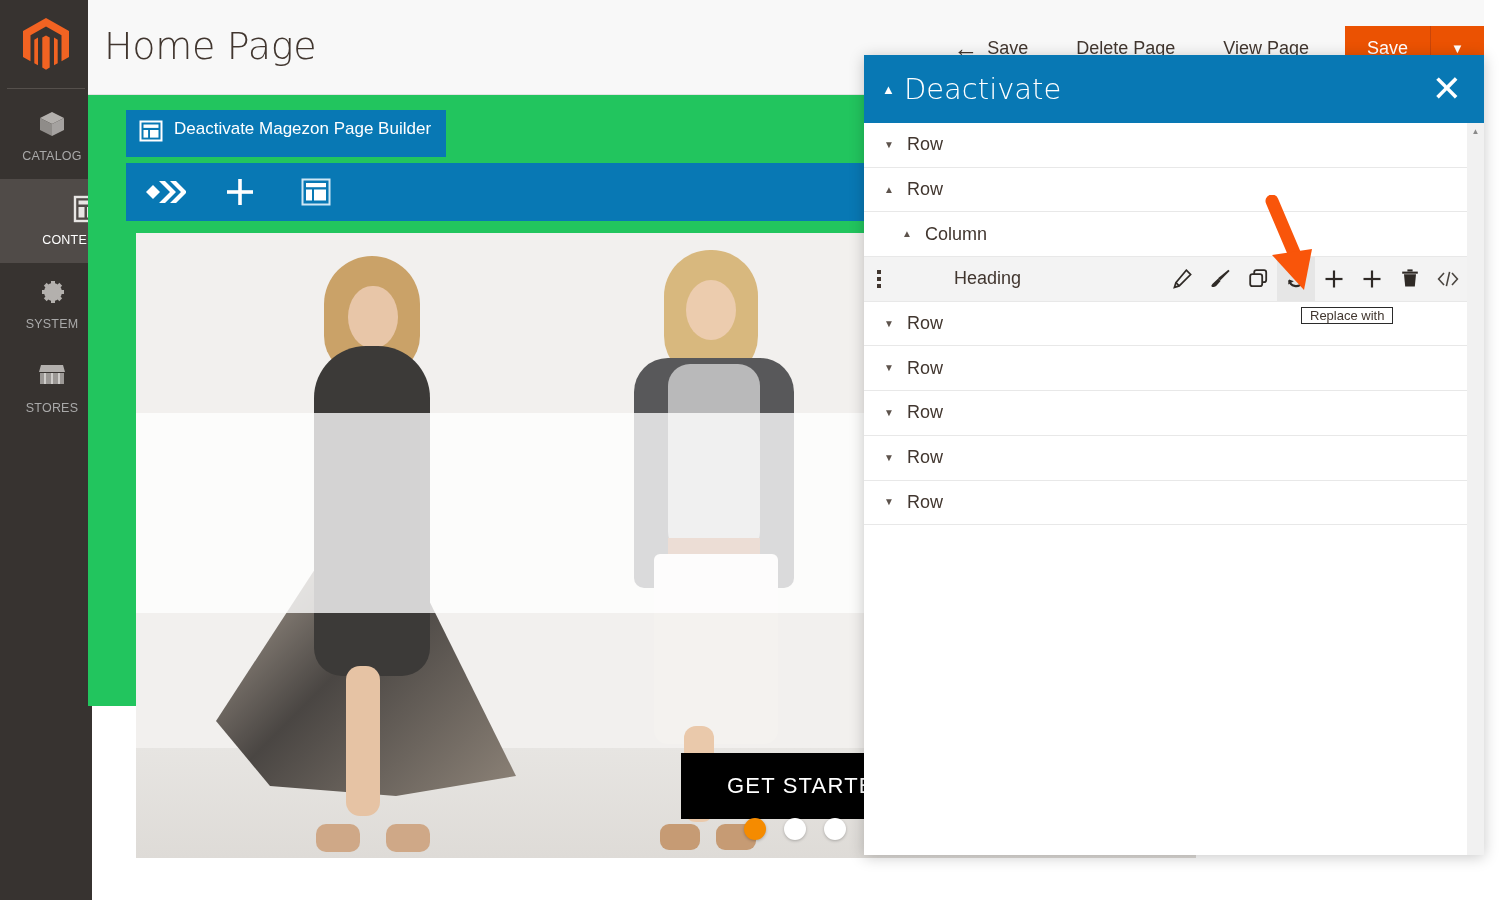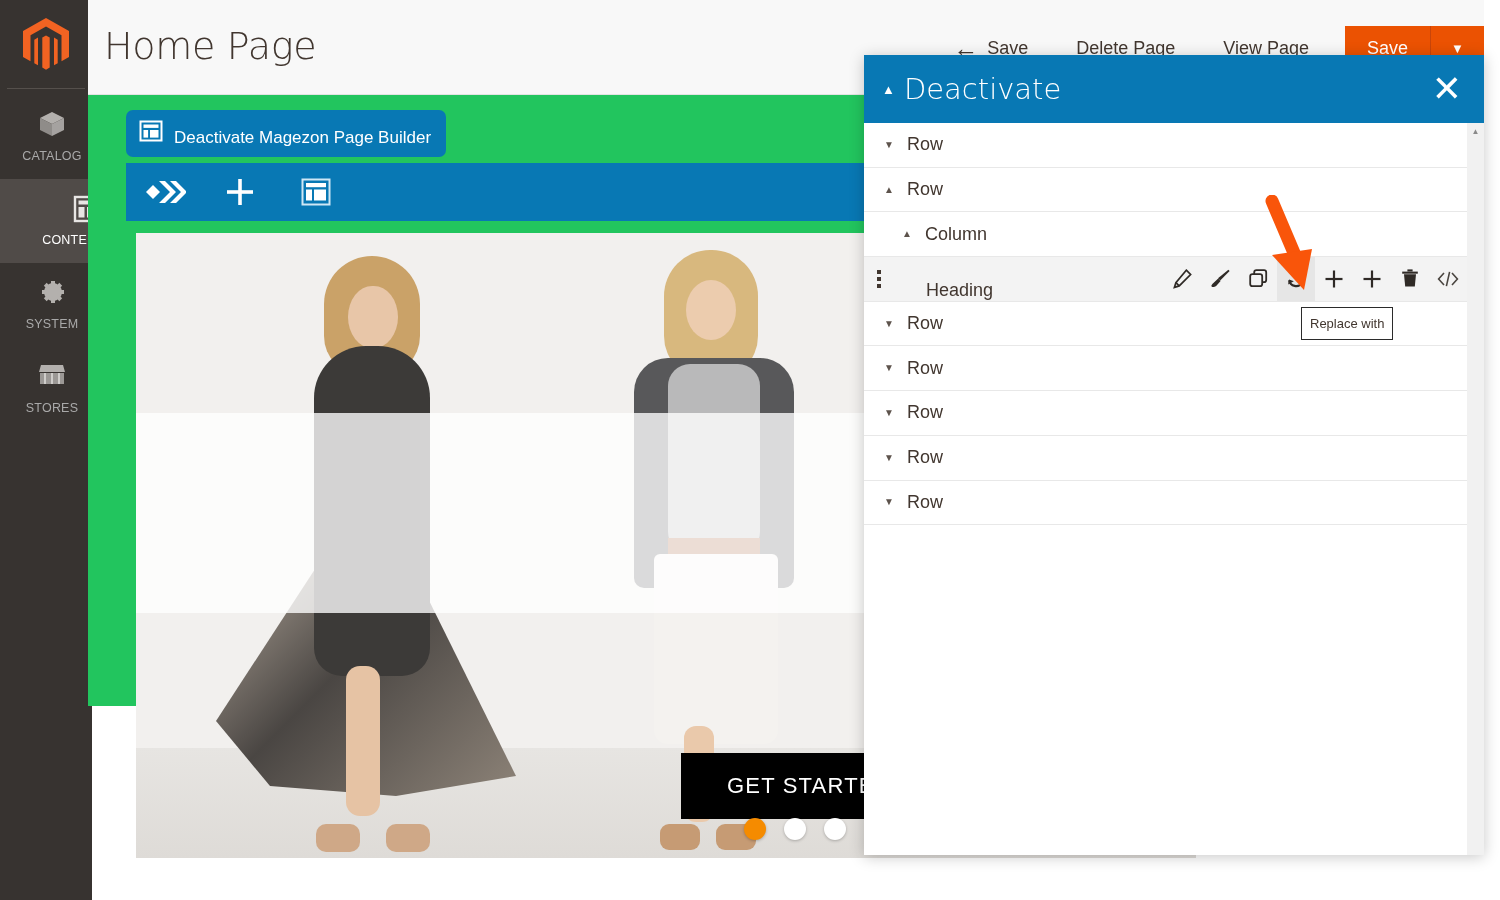--- a/index.html
+++ b/index.html
@@ -83,24 +83,24 @@
     background: #eb5202; color: #fff;
     width: 54px; border-left: 1px solid #c8450a;
     display: flex; align-items: center; justify-content: center;
     cursor: pointer; font-size: 13px;
   }
 
   
   #canvas { position: relative; padding: 0; }
   #deactivate-btn {
     position: absolute; left: 38px; top: 15px;
-    display: flex; align-items: flex-end; gap: 11px;
+    display: flex; align-items: flex-start; gap: 11px;
     background: #0878b4; color: #fff;
     padding: 9px 15px 9px 13px;
-    font-size: 17px; cursor: pointer; z-index: 4; border-radius: 7px;
+    font-size: 17px; cursor: pointer; z-index: 4;
   }
   #builder-bar {
     position: absolute; left: 38px; top: 68px;
     width: 1070px; height: 58px;
     background: #0878b4;
     display: flex; align-items: center; gap: 0px;
     z-index: 3;
   }
   .bb-btn {
     width: 76px; height: 58px;
@@ -248,21 +248,21 @@
     cursor: pointer;
     background: #fff;
   }
   .tree-row.selected { background: #f3f3f3; }
   .caret {
     width: 13px; margin-right: 10px; color: #5d534c;
     font-size: 10px; line-height: 1; cursor: pointer;
   }
   .lvl0 { padding-left: 20px; }
   .lvl1 { padding-left: 38px; }
-  .lvl2 { padding-left: 62px; align-items: flex-end; }
+  .lvl2 { padding-left: 90px; }
   .drag-dots {
     position: absolute; left: 8px; top: 50%; transform: translateY(-50%);
     width: 14px; cursor: grab;
     display: flex; flex-direction: column; align-items: center; gap: 3px;
   }
   .drag-dots i { width: 4px; height: 4px; background: #41362f; display: block; }
   .row-tools {
     margin-left: auto; display: flex; align-items: center; height: 100%;
   }
   .tool {
@@ -277,21 +277,21 @@
     width: 17px; background: #f1f1f1; z-index: 22;
   }
   #nav-scroll .sb-up {
     height: 17px; display: flex; align-items: center; justify-content: center;
     font-size: 8px; color: #8a8a8a; cursor: pointer;
   }
   
   #tooltip {
     position: absolute; left: 437px; top: 252px;
     background: #fff; border: 1px solid #2b2b2b;
-    padding: 8px 8px; font-size: 13px; color: #41362f;
+    padding: 0 8px; font-size: 13px; color: #41362f;
     white-space: nowrap; z-index: 30;
   }
   
   #annot-arrow {
     position: absolute; left: 1250px; top: 195px;
     width: 96px; height: 100px; z-index: 40; pointer-events: none;
   }
 </style>
 </head>
 <body>

